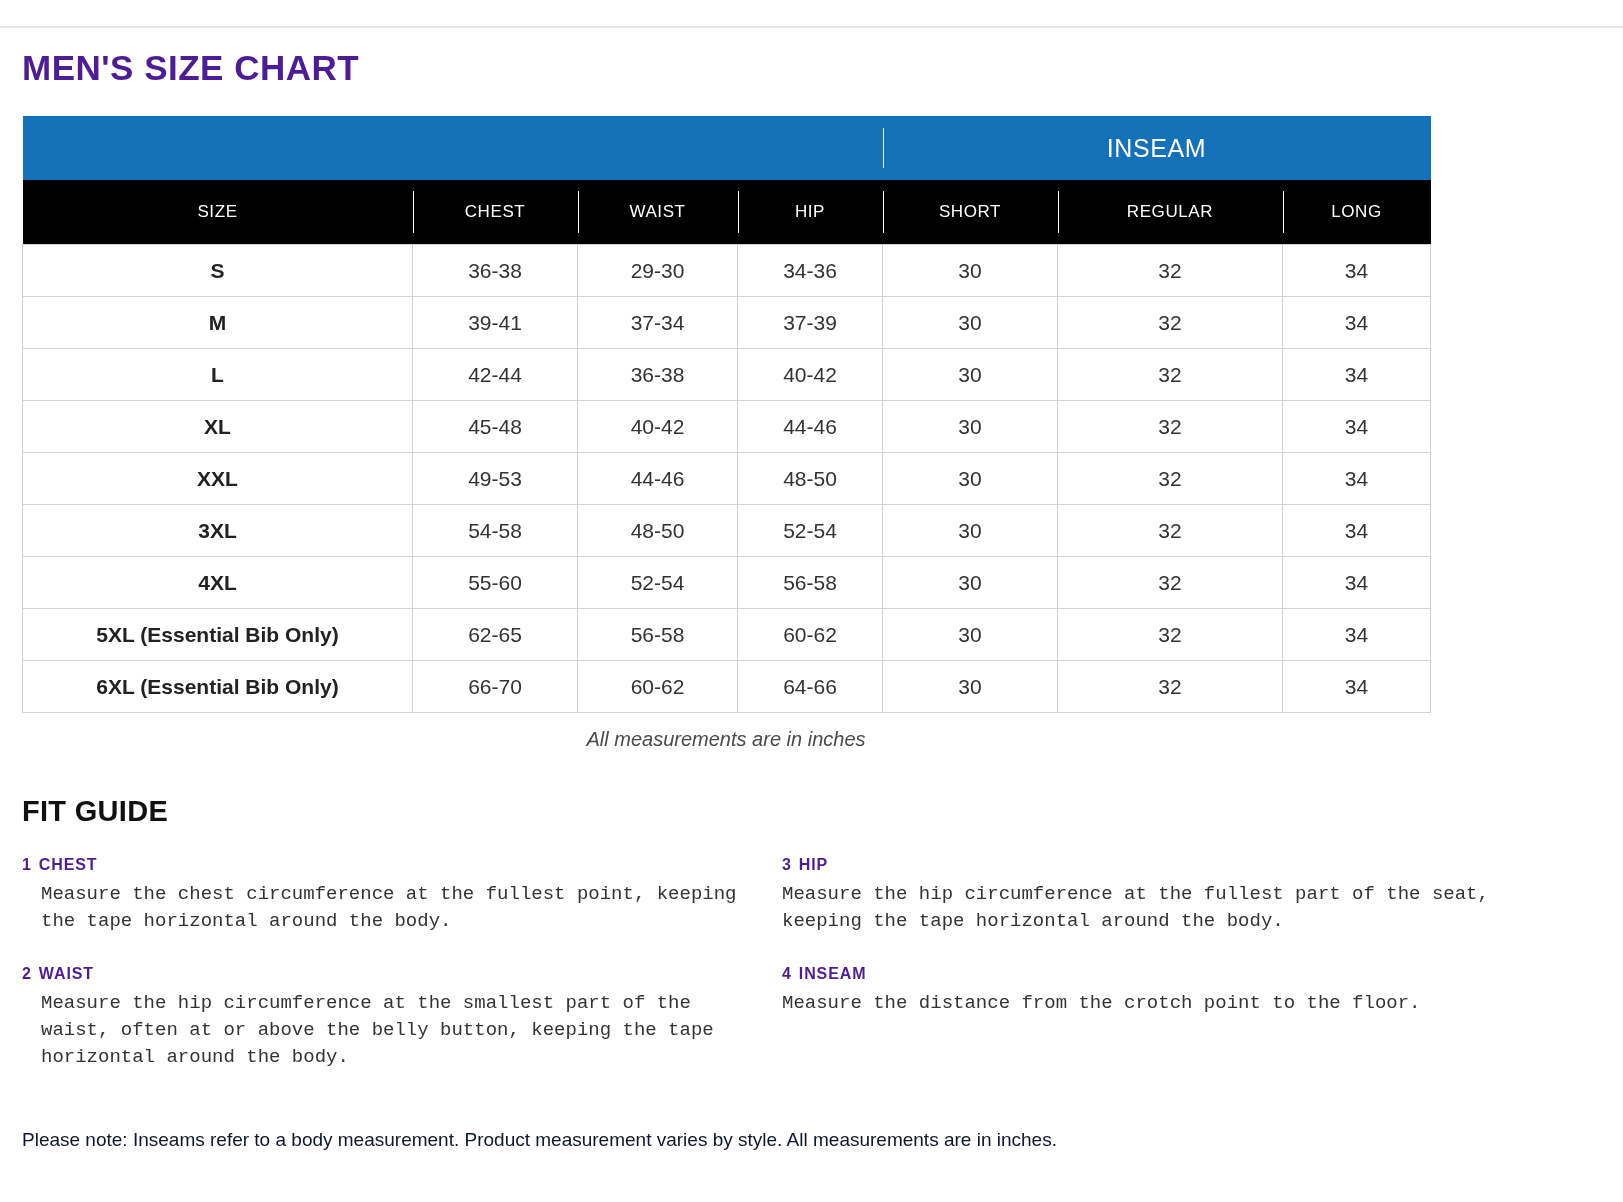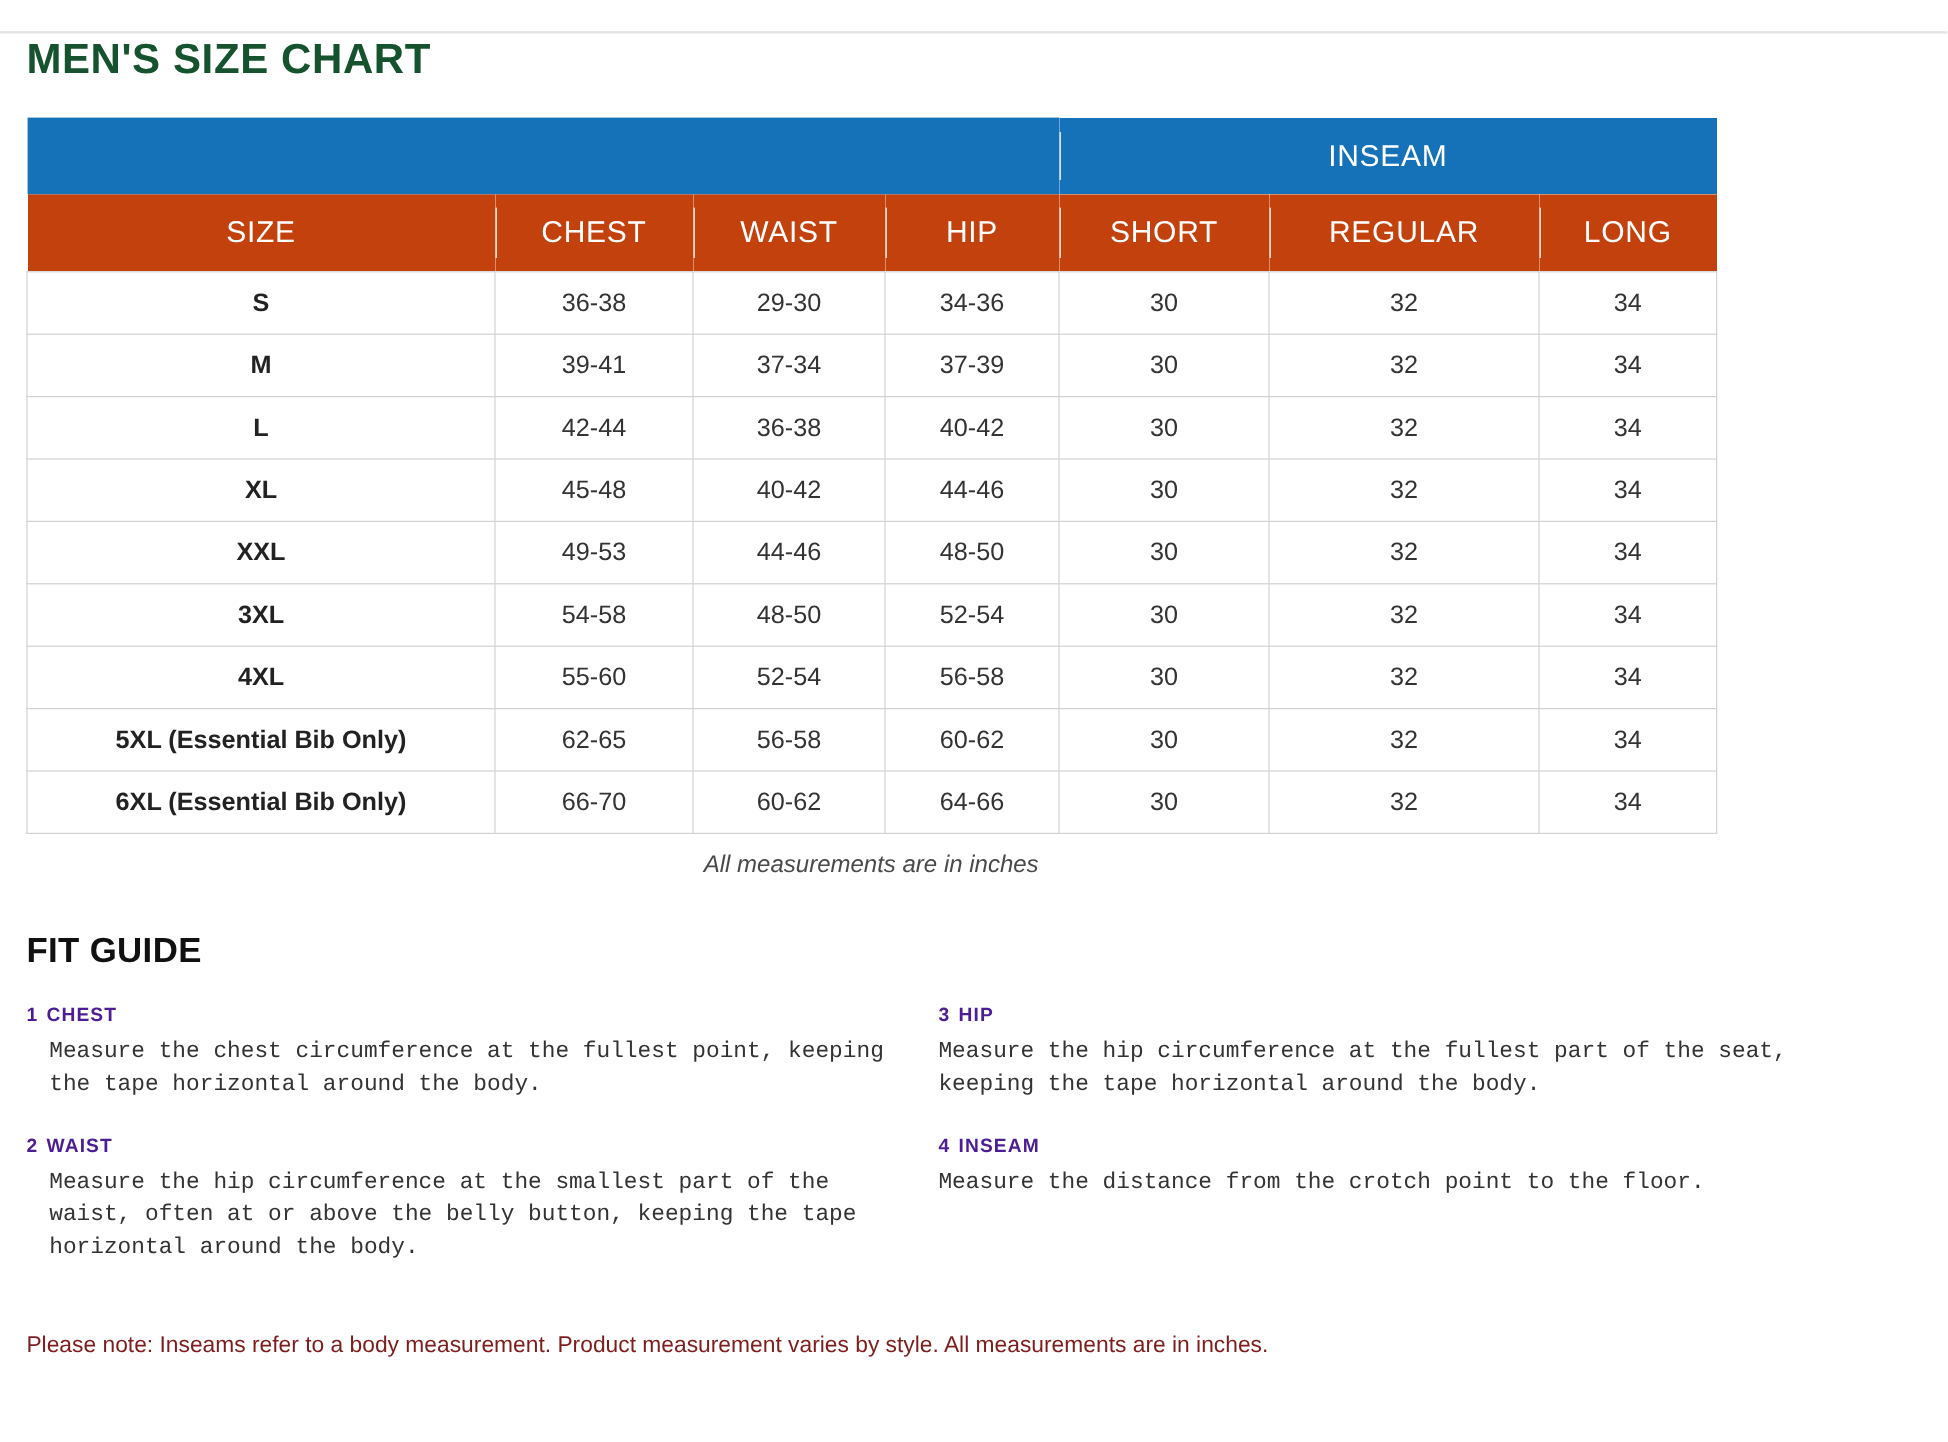--- a/index.html
+++ b/index.html
@@ -28,22 +28,22 @@
     left: 0;
     width: 1623px;
     height: 2px;
     background: #e3e3e3;
   }
   h1.page-title {
     font-size: 35px;
     font-weight: bold;
     letter-spacing: 0.5px;
     margin: 26px 0 0 0;
-    padding-top: 4px;
-    color: #14532d;
+    padding-top: 22px;
+    color: #4c1d95;
   }
 
   
   table.size-table {
     border-collapse: collapse;
     margin-top: 28px;
     width: 1408px;
     table-layout: fixed;
   }
   table.size-table th, table.size-table td {
@@ -70,26 +70,26 @@
   thead tr.inseam-row th.inseam-label::before {
     content: "";
     position: absolute;
     left: 0;
     top: 12px;
     bottom: 12px;
     width: 1px;
     background: #ffffff;
   }
   thead tr.head-row th {
-    background: #c2410c;
+    background: #000000;
     color: #ffffff;
     border: none;
     height: 62px;
     font-weight: normal;
-    font-size: 25px;
+    font-size: 17px;
     letter-spacing: 0.6px;
     position: relative;
   }
   thead tr.head-row th.divided::before {
     content: "";
     position: absolute;
     left: 0;
     top: 11px;
     bottom: 11px;
     width: 1px;
@@ -148,21 +148,21 @@
     color: #333333;
     padding-left: 19px;
     font-family: Liberation Mono, monospace;
   }
   .fit-item.right .fit-body {
     padding-left: 0;
   }
   .note {
     margin-top: 58px;
     font-size: 19px;
-    color: #7f1d1d;
+    color: #0f172a;
   }
 </style>
 </head>
 <body>
 
 <div class="page">
   <div class="top-rule"></div>
 
   <h1 class="page-title">MEN'S SIZE CHART</h1>
 

